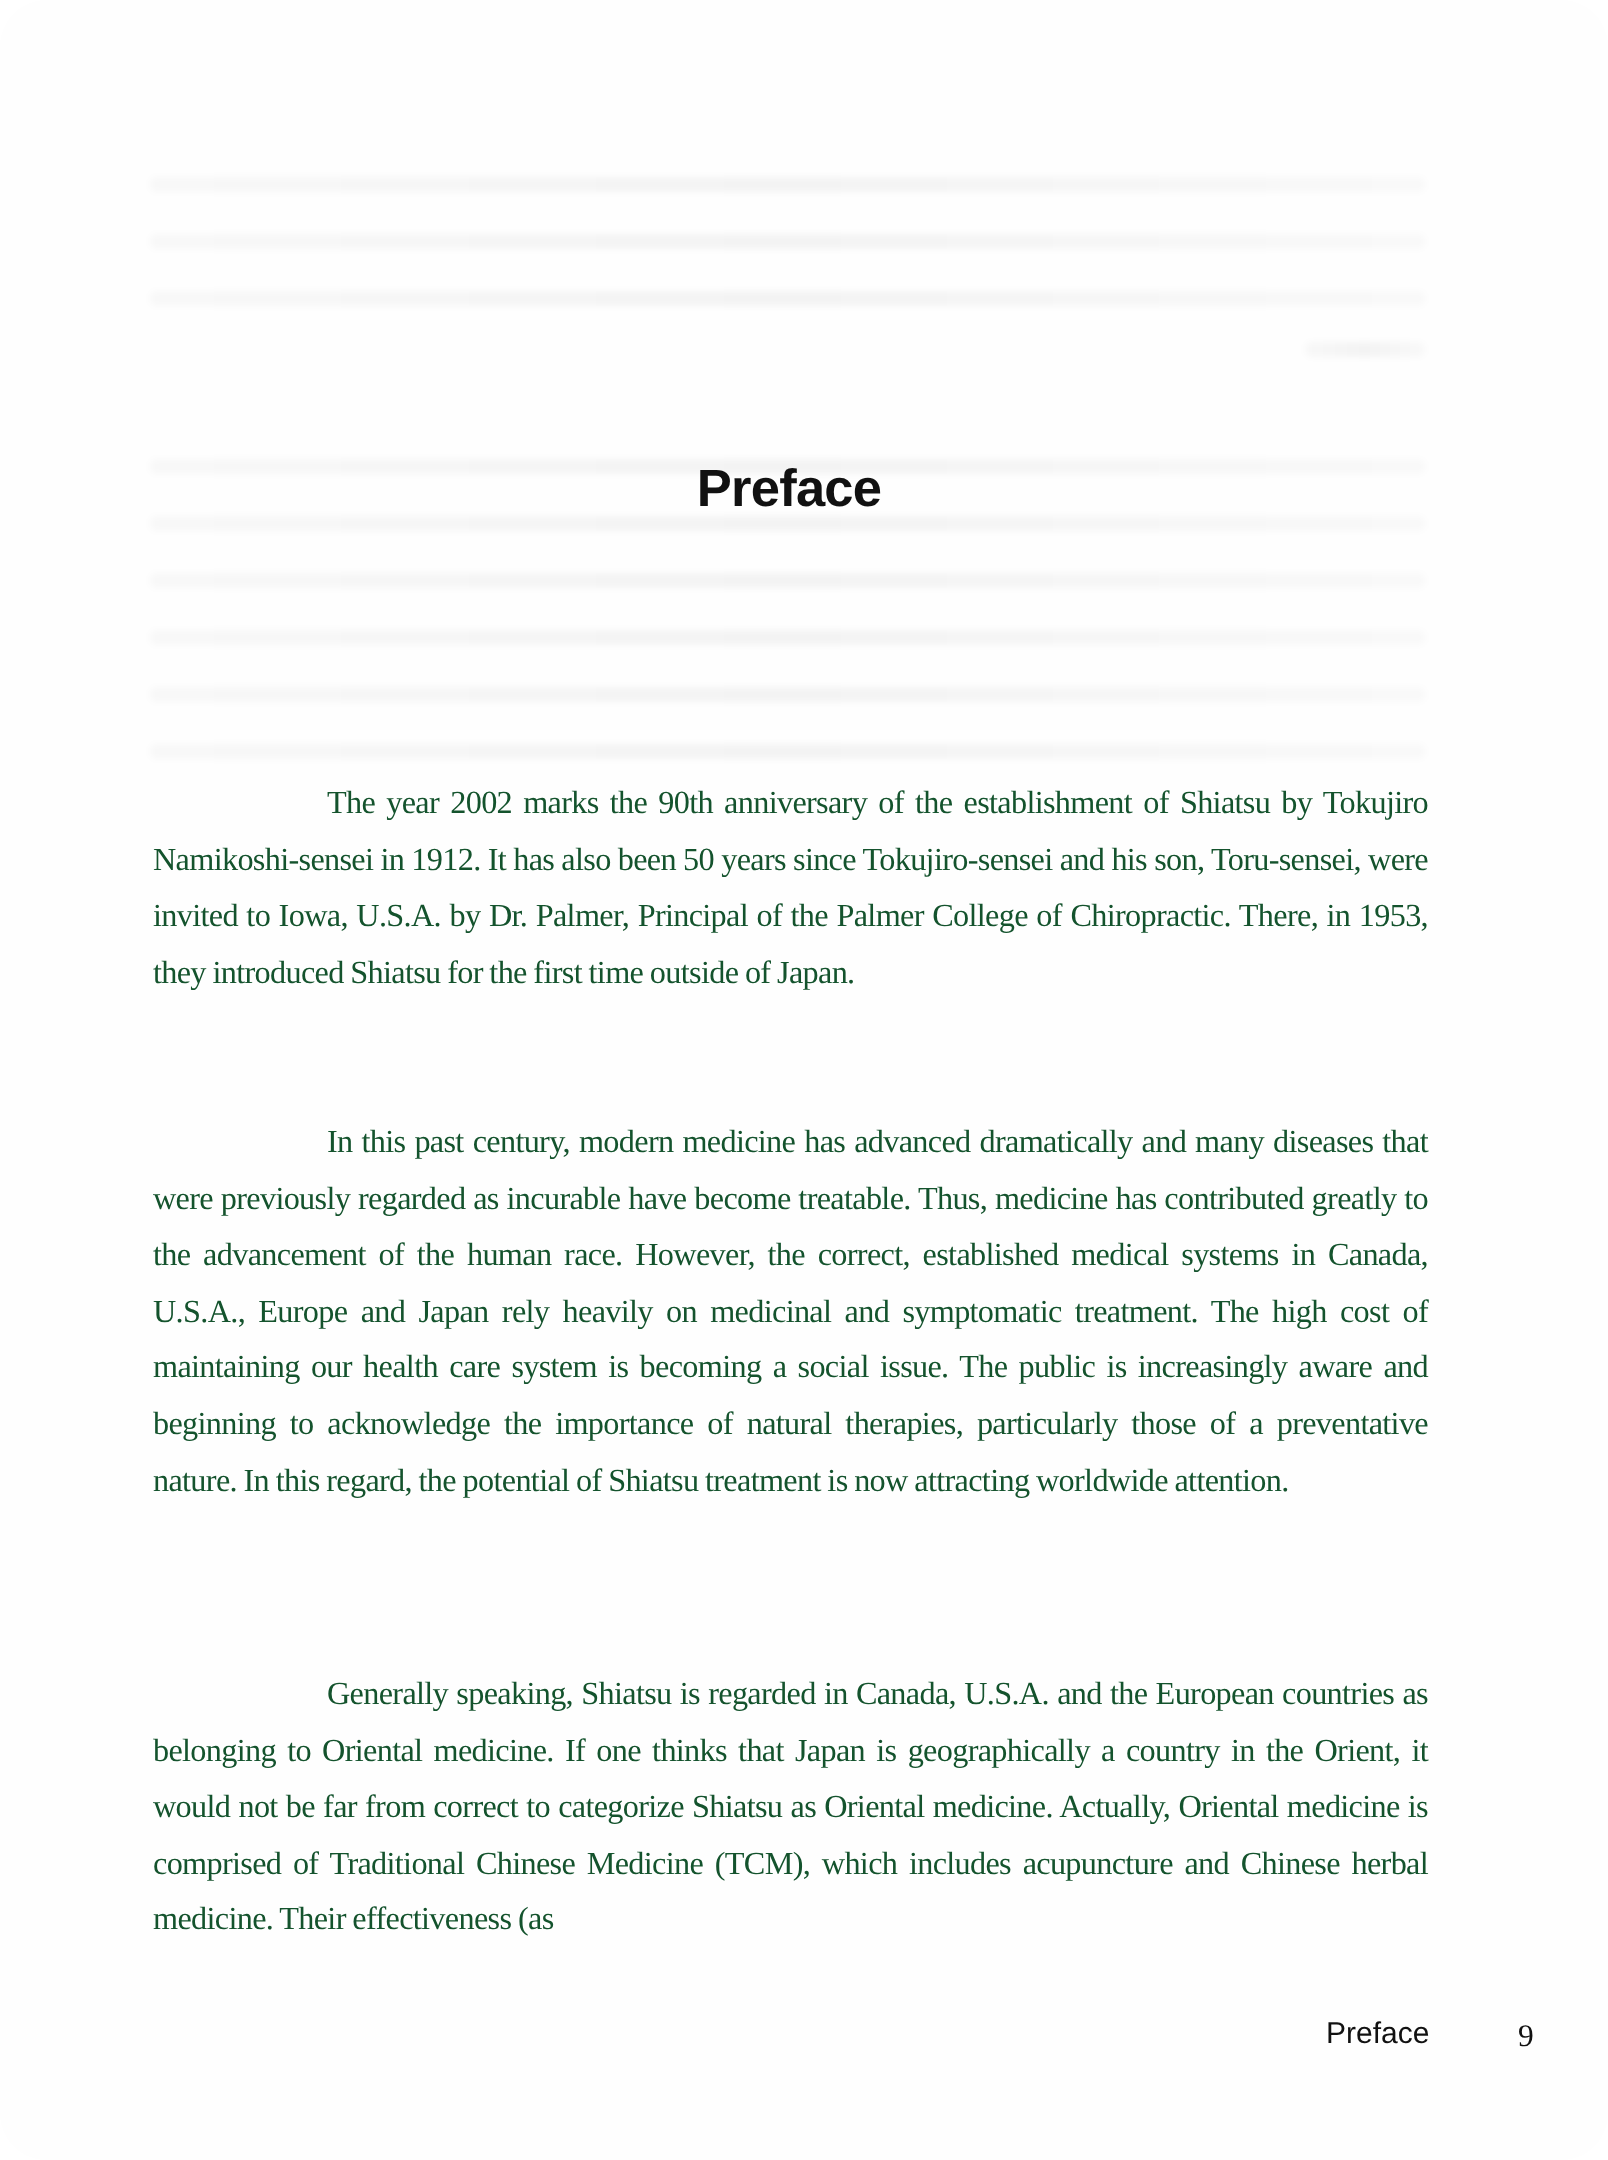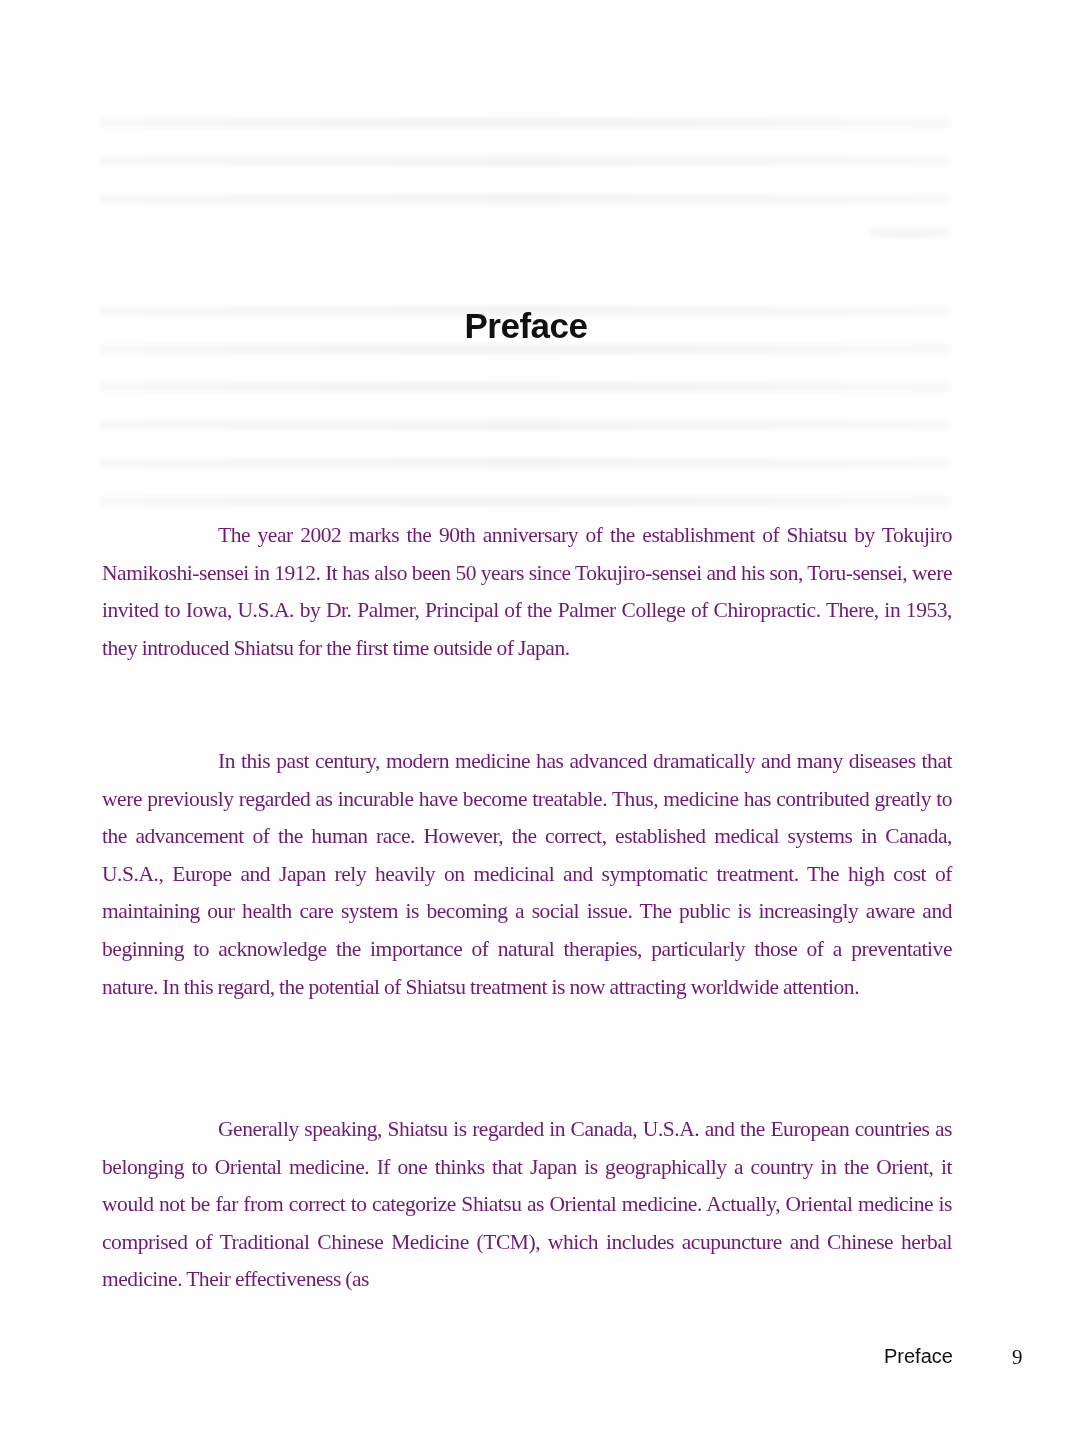--- a/index.html
+++ b/index.html
@@ -43,21 +43,21 @@
       color: #111111;
       letter-spacing: -0.5px;
     }
     .body-text {
       position: absolute;
       left: 102px;
       width: 850px;
       font-family: "Liberation Serif", serif;
       font-size: 21.5px;
       line-height: 37.6px;
-      color: #701a75;
+      color: #14532d;
       text-align: justify;
       letter-spacing: -0.45px;
       word-spacing: -0.5px;
     }
     .body-text p {
       margin: 0;
       text-indent: 116px;
     }
     #para-1 { top: 517px; }
     #para-2 { top: 743px; }

